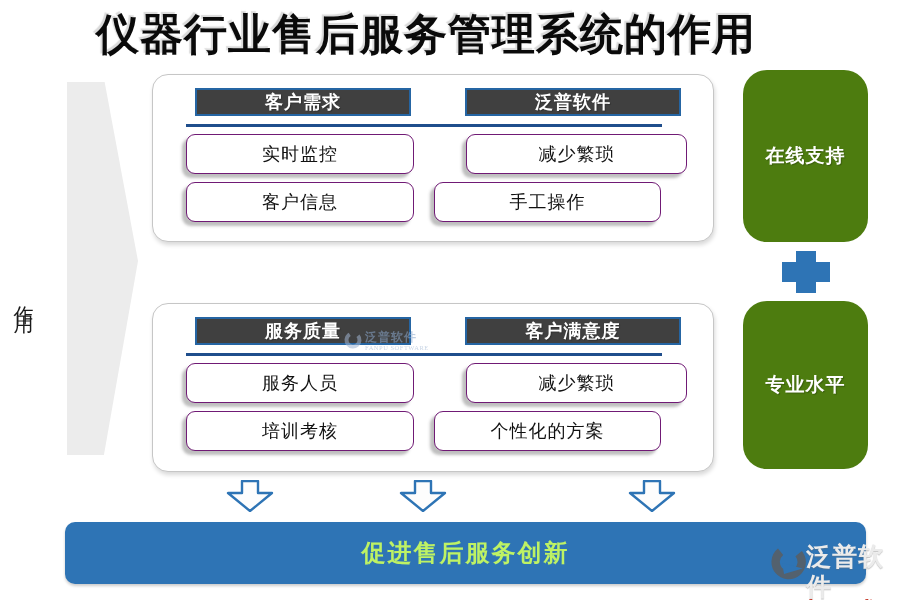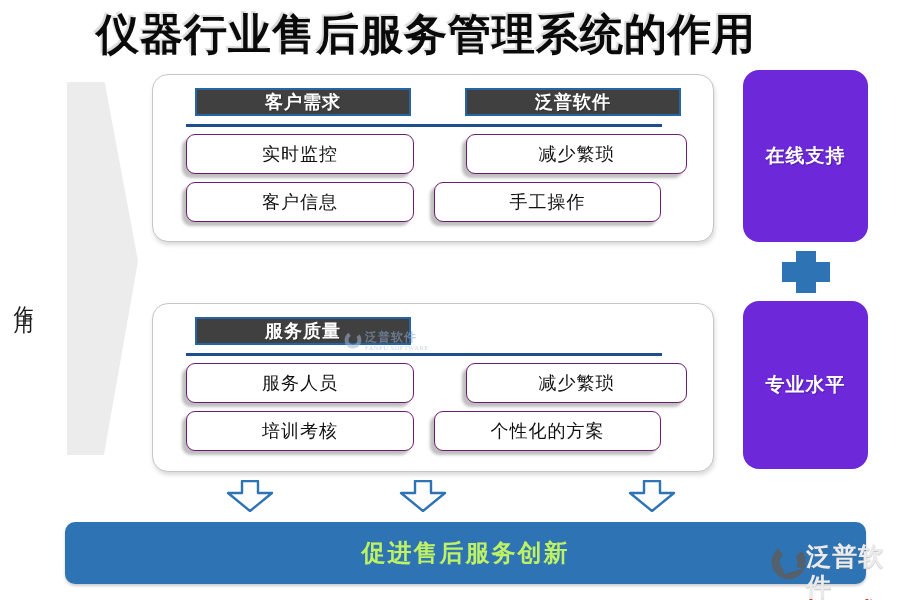--- a/index.html
+++ b/index.html
@@ -57,21 +57,21 @@
   
   .wm-center{
     position:absolute;left:344px;top:331px;display:flex;align-items:flex-start;
     gap:3px;opacity:0.55;z-index:3;
   }
   .wm-center .wm-text{display:flex;flex-direction:column;line-height:1;}
   .wm-brand{font-size:12px;color:#8aa7cc;font-weight:bold;letter-spacing:1px;}
   .wm-sub{font-size:6.5px;color:#9db4d2;letter-spacing:0.5px;margin-top:2px;}
   
   .right-box{
-    position:absolute;left:743px;width:125px;background:#6d28d9;border-radius:16px;
+    position:absolute;left:743px;width:125px;background:#4d7c0f;border-radius:24px;
     color:#ffffff;font-size:19px;font-weight:bold;letter-spacing:1px;
     display:flex;align-items:center;justify-content:center;
     text-shadow:1px 1px 1px rgba(0,0,0,0.25);
   }
   .right-box.b1{top:70px;height:172px;}
   .right-box.b2{top:301px;height:168px;}
   .plus-wrap{position:absolute;left:782px;top:251px;width:48px;height:42px;}
   
   .down-arrow{position:absolute;top:480px;width:48px;height:32px;}
   .da1{left:226px;} .da2{left:399px;} .da3{left:628px;}
@@ -108,20 +108,21 @@
   <div class="col-header h2">泛普软件</div>
   <div class="panel-divider"></div>
   <div class="item r0c0">实时监控</div>
   <div class="item r0c1">减少繁琐</div>
   <div class="item r1c0">客户信息</div>
   <div class="item r1c1">手工操作</div>
 </div>
 
 <div class="panel panel-bottom">
   <div class="col-header h1">服务质量</div>
+  <div class="col-header h2">客户满意度</div>
   <div class="panel-divider"></div>
   <div class="item r0c0">服务人员</div>
   <div class="item r0c1">减少繁琐</div>
   <div class="item r1c0">培训考核</div>
   <div class="item r1c1">个性化的方案</div>
 </div>
 
 <div class="wm-center">
   <svg width="18" height="18" viewBox="0 0 18 18">
     <circle cx="9" cy="9" r="6.5" fill="none" stroke="#9fb4d0" stroke-width="4" stroke-dasharray="31 10" transform="rotate(-40 9 9)"></circle>

